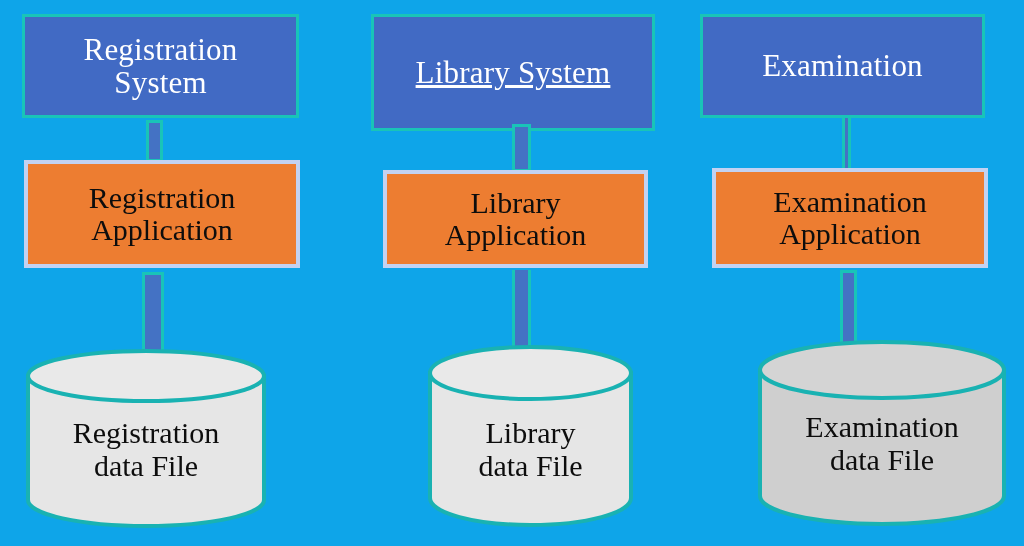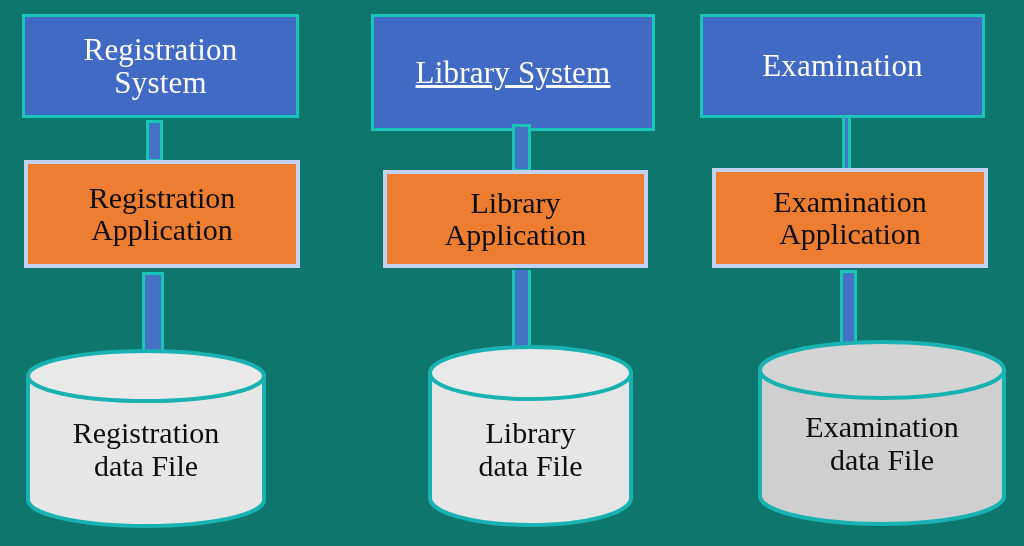--- a/index.html
+++ b/index.html
@@ -7,21 +7,21 @@
     padding: 0;
     background: #ffffff;
   }
   body {
     font-family: "Liberation Serif", "DejaVu Serif", serif;
   }
   #canvas {
     position: relative;
     width: 1024px;
     height: 546px;
-    background: #0f766e;
+    background: #0ea5e9;
     overflow: hidden;
   }
 
   
   .sys-box {
     position: absolute;
     box-sizing: border-box;
     background: #416ac4;
     border: 3px solid #19c4b8;
     color: #ffffff;

